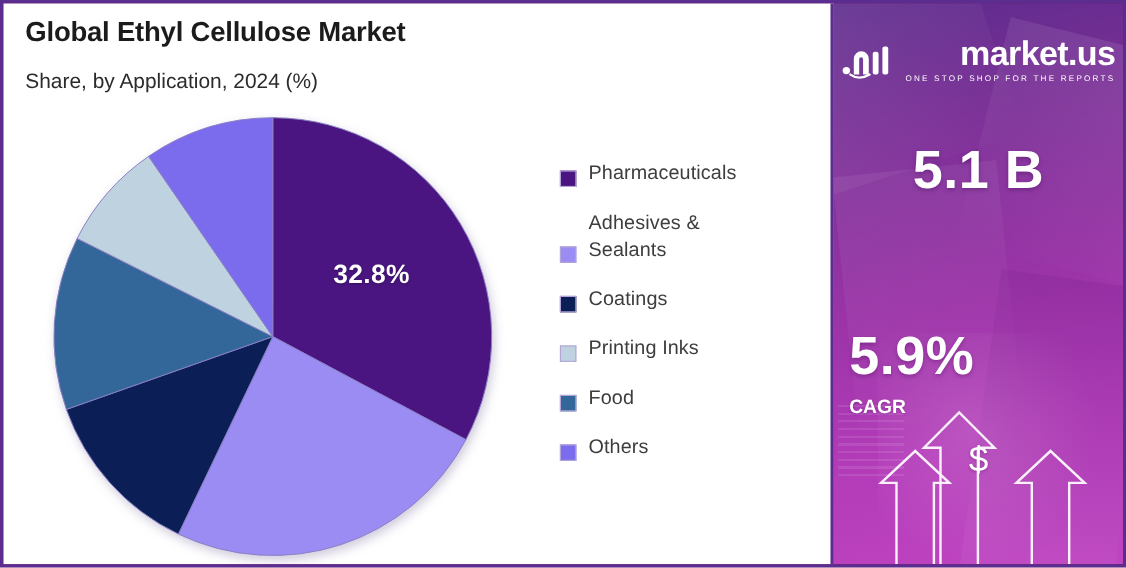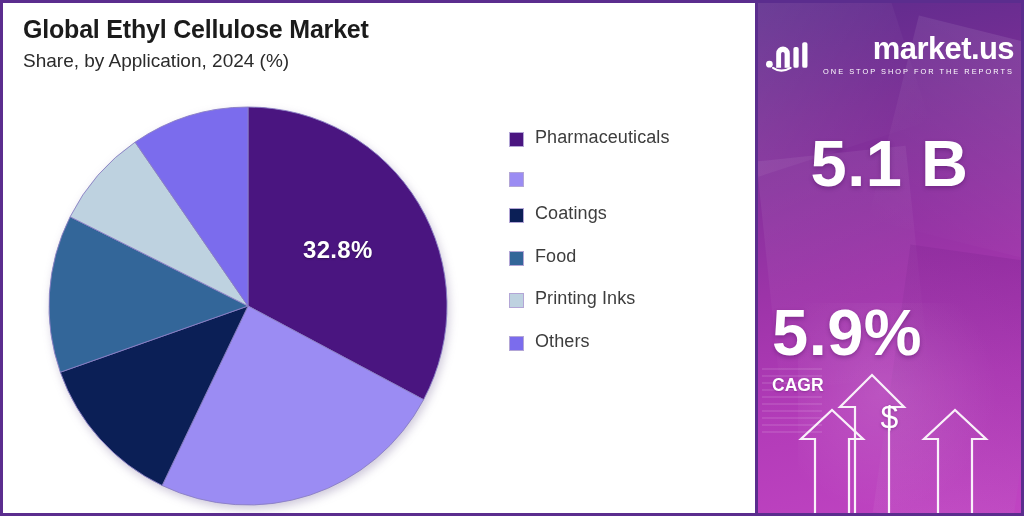--- a/index.html
+++ b/index.html
@@ -40,21 +40,21 @@
     font-weight:bold;
     color:#1b1b1b;
     letter-spacing:-0.2px;
     line-height:1.15;
     white-space:nowrap;
   }
   #chart-subtitle{
     font-size:19px;
     font-weight:normal;
     color:#2b2b2b;
-    margin-top:6px;
+    margin-top:20px;
     letter-spacing:0px;
     white-space:nowrap;
   }
 
   
   #pie-wrap{
     position:absolute;
     left:44px; top:102px;
     width:402px; height:402px;
   }
@@ -83,22 +83,23 @@
   }
 
   
   #legend{
     position:absolute;
     left:506px; top:122px;
     width:230px;
   }
   .legend-row{
     display:flex;
-    align-items:center;
+    align-items:flex-end;
     margin-bottom:18px;
+    margin-top:20px;
   }
   .legend-swatch{
     width:15px;height:15px;
     flex:0 0 auto;
     margin-top:4px;
     margin-right:11px;
     border:1px solid #b3a6d6;
     box-sizing:border-box;
   }
   .legend-label{
@@ -176,21 +177,21 @@
     width:100%;
     text-align:center;
   }
   #stat-block-2{
     position:absolute;
     left:14px; top:297px;
     width:100%;
     text-align:left;
   }
   .stat-value{
-    font-size:65px;
+    font-size:49px;
     font-weight:bold;
     color:#ffffff;
     letter-spacing:0.5px;
     line-height:1;
     text-shadow:0 2px 4px rgba(60,10,80,0.35);
   }
   .stat-caption{
     font-size:17.5px;
     font-weight:bold;
     color:#ffffff;
@@ -242,32 +243,33 @@
       <div id="pie-label-main">32.8%</div>
     </div>
 
     <div id="legend">
       <div class="legend-row">
         <span class="legend-swatch" style="background:#4a1580"></span>
         <span class="legend-label">Pharmaceuticals</span>
       </div>
       <div class="legend-row" style="margin-bottom:14px;">
         <span class="legend-swatch" style="background:#9b8cf3"></span>
+        <span class="legend-label" style="display:inline-block;max-width:125px;">Adhesives &amp; Sealants</span>
       </div>
       <div class="legend-row">
         <span class="legend-swatch" style="background:#0b1f56"></span>
         <span class="legend-label">Coatings</span>
       </div>
       <div class="legend-row">
+        <span class="legend-swatch" style="background:#bed2e0"></span>
+        <span class="legend-label">Printing Inks</span>
+      </div>
+      <div class="legend-row">
         <span class="legend-swatch" style="background:#336699"></span>
         <span class="legend-label">Food</span>
-      </div>
-      <div class="legend-row">
-        <span class="legend-swatch" style="background:#bed2e0"></span>
-        <span class="legend-label">Printing Inks</span>
       </div>
       <div class="legend-row" style="margin-bottom:0;">
         <span class="legend-swatch" style="background:#7b6ced"></span>
         <span class="legend-label">Others</span>
       </div>
     </div>
   </div>
 
   <div id="right-panel">
 

